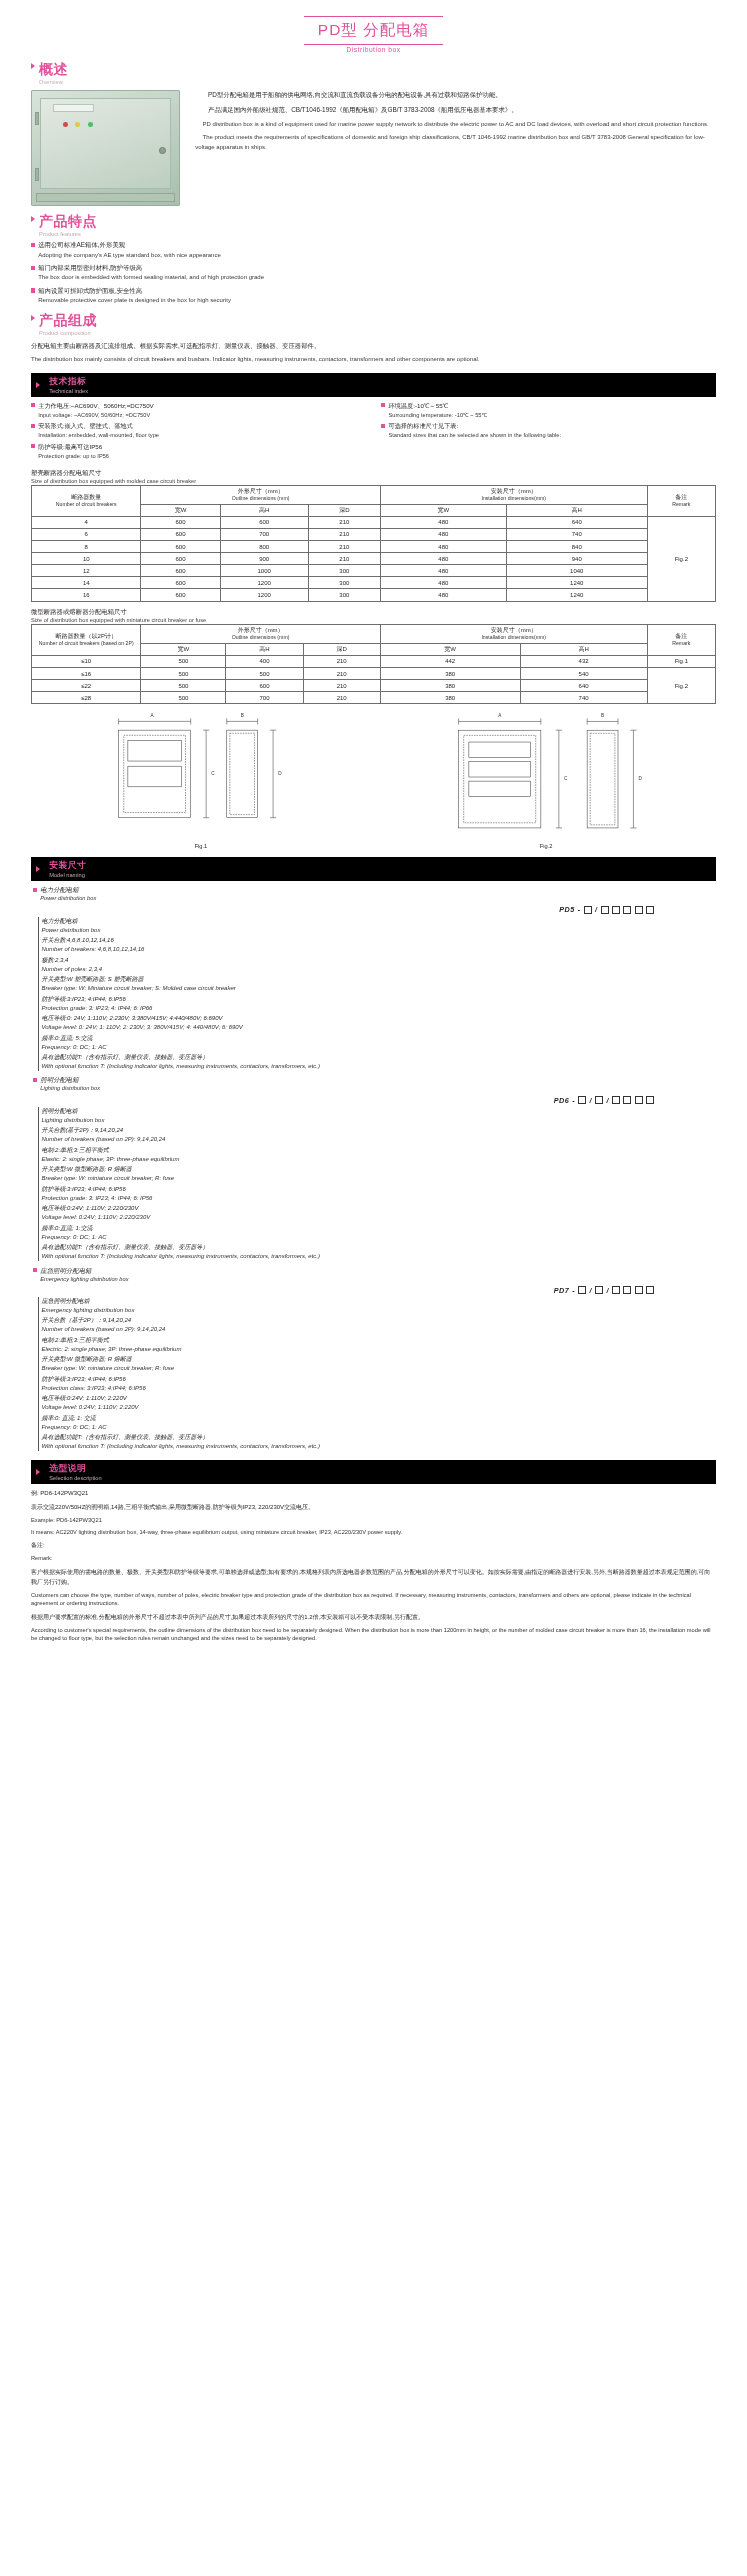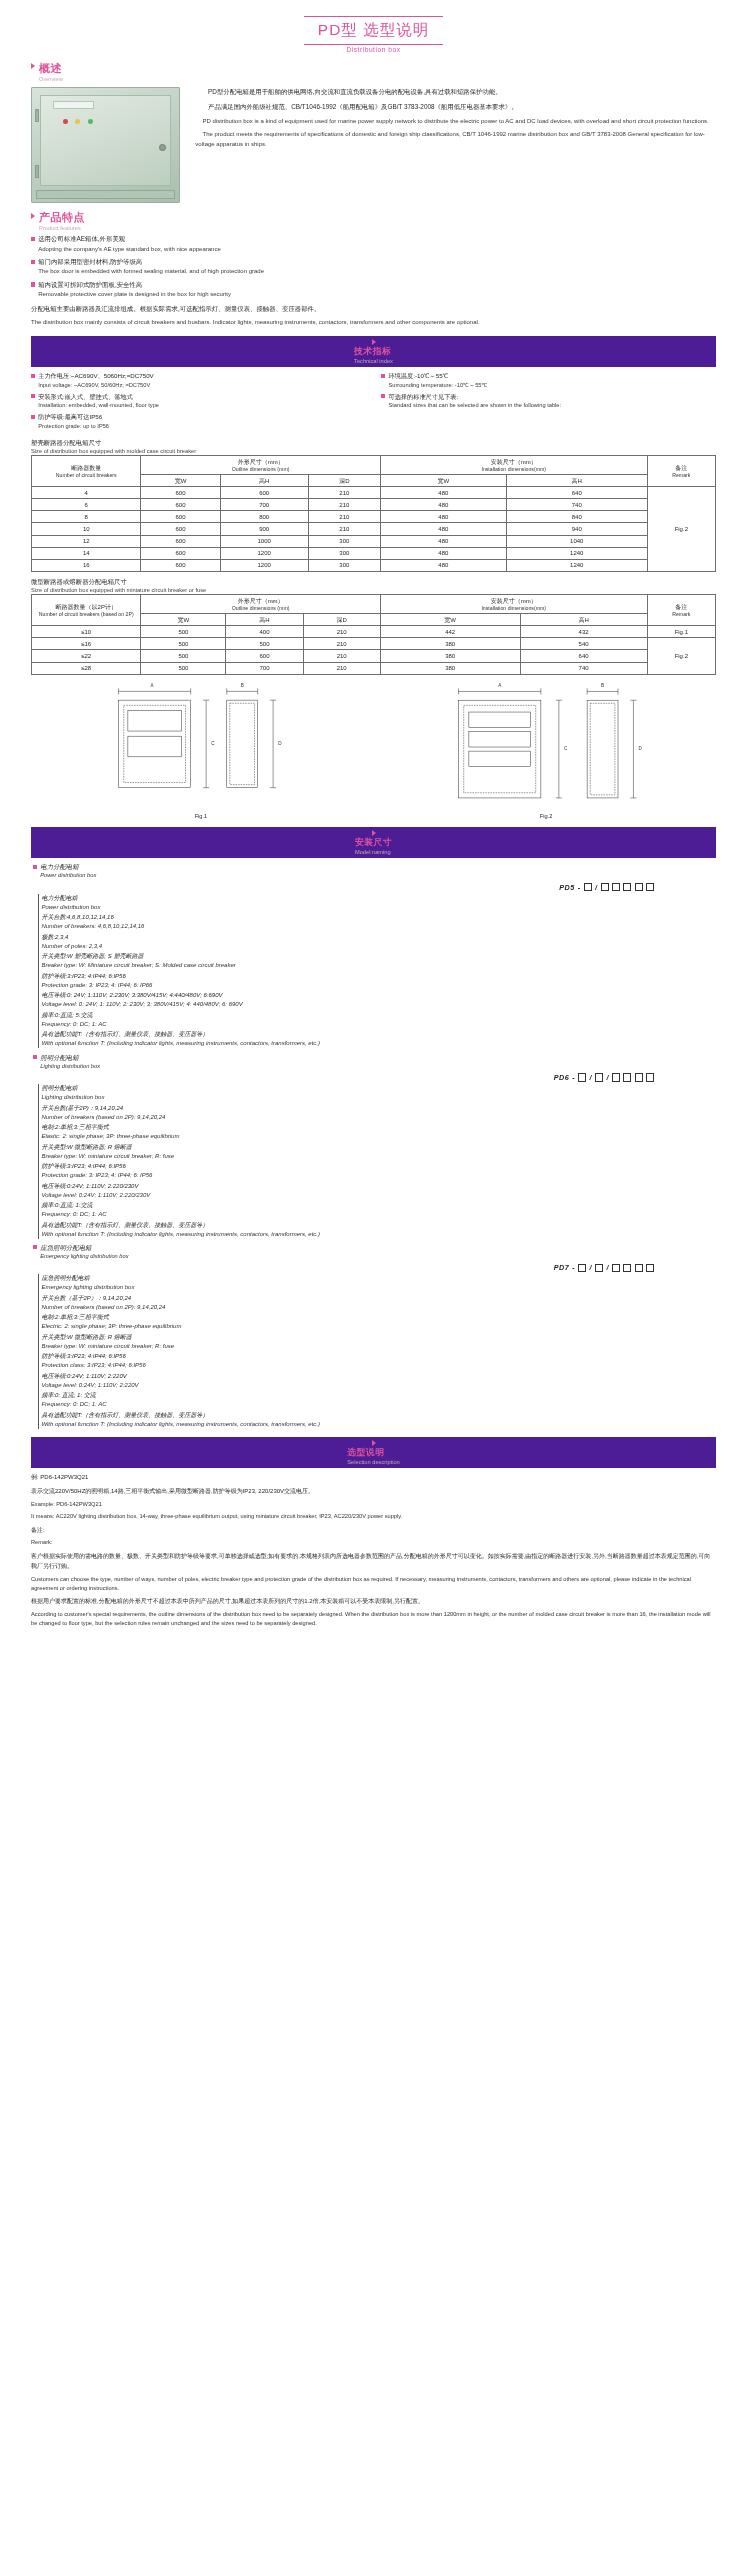--- a/index.html
+++ b/index.html
@@ -37,29 +37,28 @@
 
   
   .sec-head { display:flex; align-items:flex-start; gap:4.1px; margin:7.2px 0 3.1px 0; }
   .sec-head .tri {
     width:0;height:0;
     border-left:4.6px solid #e0529c;
     border-top:3.1px solid transparent;
     border-bottom:3.1px solid transparent;
     margin-top:2.6px;
   }
-  .sec-head .txt .cn { color:#e0529c; font-size:11px; font-weight:bold; letter-spacing:0.5px; }
+  .sec-head .txt .cn { color:#e0529c; font-size:14px; font-weight:bold; letter-spacing:0.5px; }
   .sec-head .txt .en { color:#c4a9b5; font-size:5.7px; }
 
   .sec-head-bar {
-    display:flex; align-items:center; gap:1px;
-    background:#4c1d95;
+    display:flex; align-items:center; gap:9px;
+    background:#000000;
     padding:3.1px 5.2px;
     margin:8.2px 0 4.1px 0;
-    flex-direction:column;
   }
   .sec-head-bar .tri {
     width:0;height:0;
     border-left:4.6px solid #e0529c;
     border-top:3.1px solid transparent;
     border-bottom:3.1px solid transparent;
   }
   .sec-head-bar .txt .cn { color:#e0529c; font-size:8.8px; font-weight:bold; letter-spacing:0.5px; }
   .sec-head-bar .txt .en { color:#c4a9b5; font-size:5.7px; }
 
@@ -151,21 +150,21 @@
   .sel-body { font-size:6px; line-height:1.7; }
   .sel-body p { margin:0 0 3.6px 0; }
   .sel-body .small-en { font-size:5.7px; color:#333; line-height:1.55; }
 </style>
 </head>
 <body>
 
 <div class="page">
 
   <div class="doc-title">
-    <div class="cn">PD型  选型说明</div>
+    <div class="cn">PD型  分配电箱</div>
     <div class="en">Distribution box</div>
   </div>
 
   <div class="sec-head">
     <div class="tri"></div>
     <div class="txt">
       <div class="cn">概述</div>
       <div class="en">Overview</div>
     </div>
   </div>
@@ -209,20 +208,27 @@
     <li>
       <div class="feat-cn"><span class="sq"></span><span>箱门内部采用型密封材料,防护等级高</span></div>
       <div class="feat-en">The box door is embedded with formed sealing material, and of high protection grade</div>
     </li>
     <li>
       <div class="feat-cn"><span class="sq"></span><span>箱内设置可拆卸式防护面板,安全性高</span></div>
       <div class="feat-en">Removable protective cover plate is designed in the box for high security</div>
     </li>
   </ul>
 
+  <div class="sec-head">
+    <div class="tri"></div>
+    <div class="txt">
+      <div class="cn">产品组成</div>
+      <div class="en">Product  composition</div>
+    </div>
+  </div>
   <p class="p-cn" style="text-indent:0">分配电箱主要由断路器及汇流排组成。根据实际需求,可选配指示灯、测量仪表、接触器、变压器部件。</p>
   <p class="p-en" style="text-indent:0">The distribution box mainly consists of circuit breakers and busbars. Indicator lights, measuring instruments, contactors, transformers and other components are optional.</p>
 
   <div class="sec-head-bar">
     <div class="tri"></div>
     <div class="txt">
       <div class="cn">技术指标</div>
       <div class="en">Technical index</div>
     </div>
   </div>

